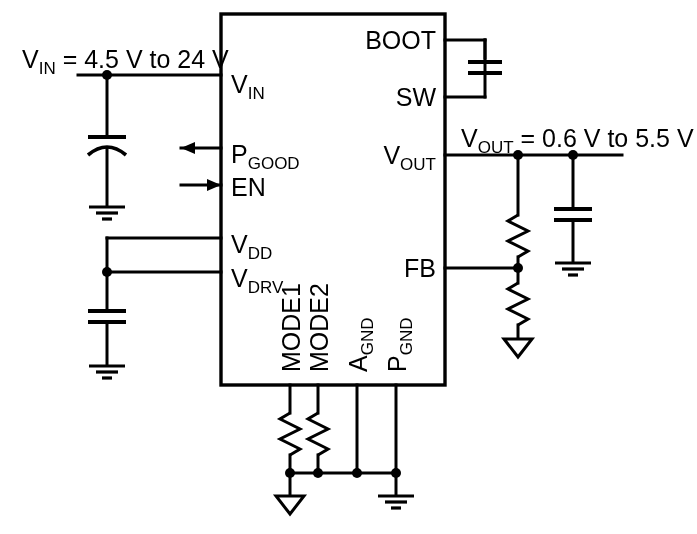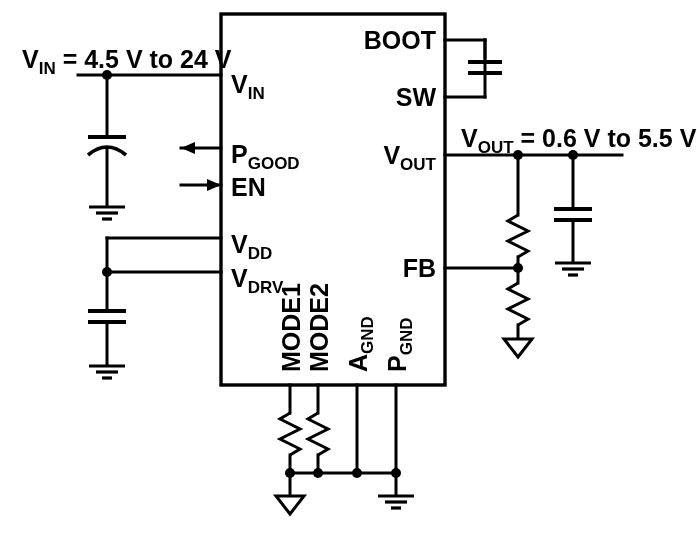--- a/index.html
+++ b/index.html
@@ -10,21 +10,20 @@
   }
   body {
     font-family: "Liberation Sans", sans-serif;
   }
   #schematic-root {
     position: relative;
     width: 697px;
     height: 534px;
     background: #ffffff;
     overflow: hidden;
-    font-weight: bold;
   }
   svg#schematic {
     display: block;
     width: 697px;
     height: 534px;
   }
   .wire {
     stroke: #000000;
     stroke-width: 3;
     fill: none;

